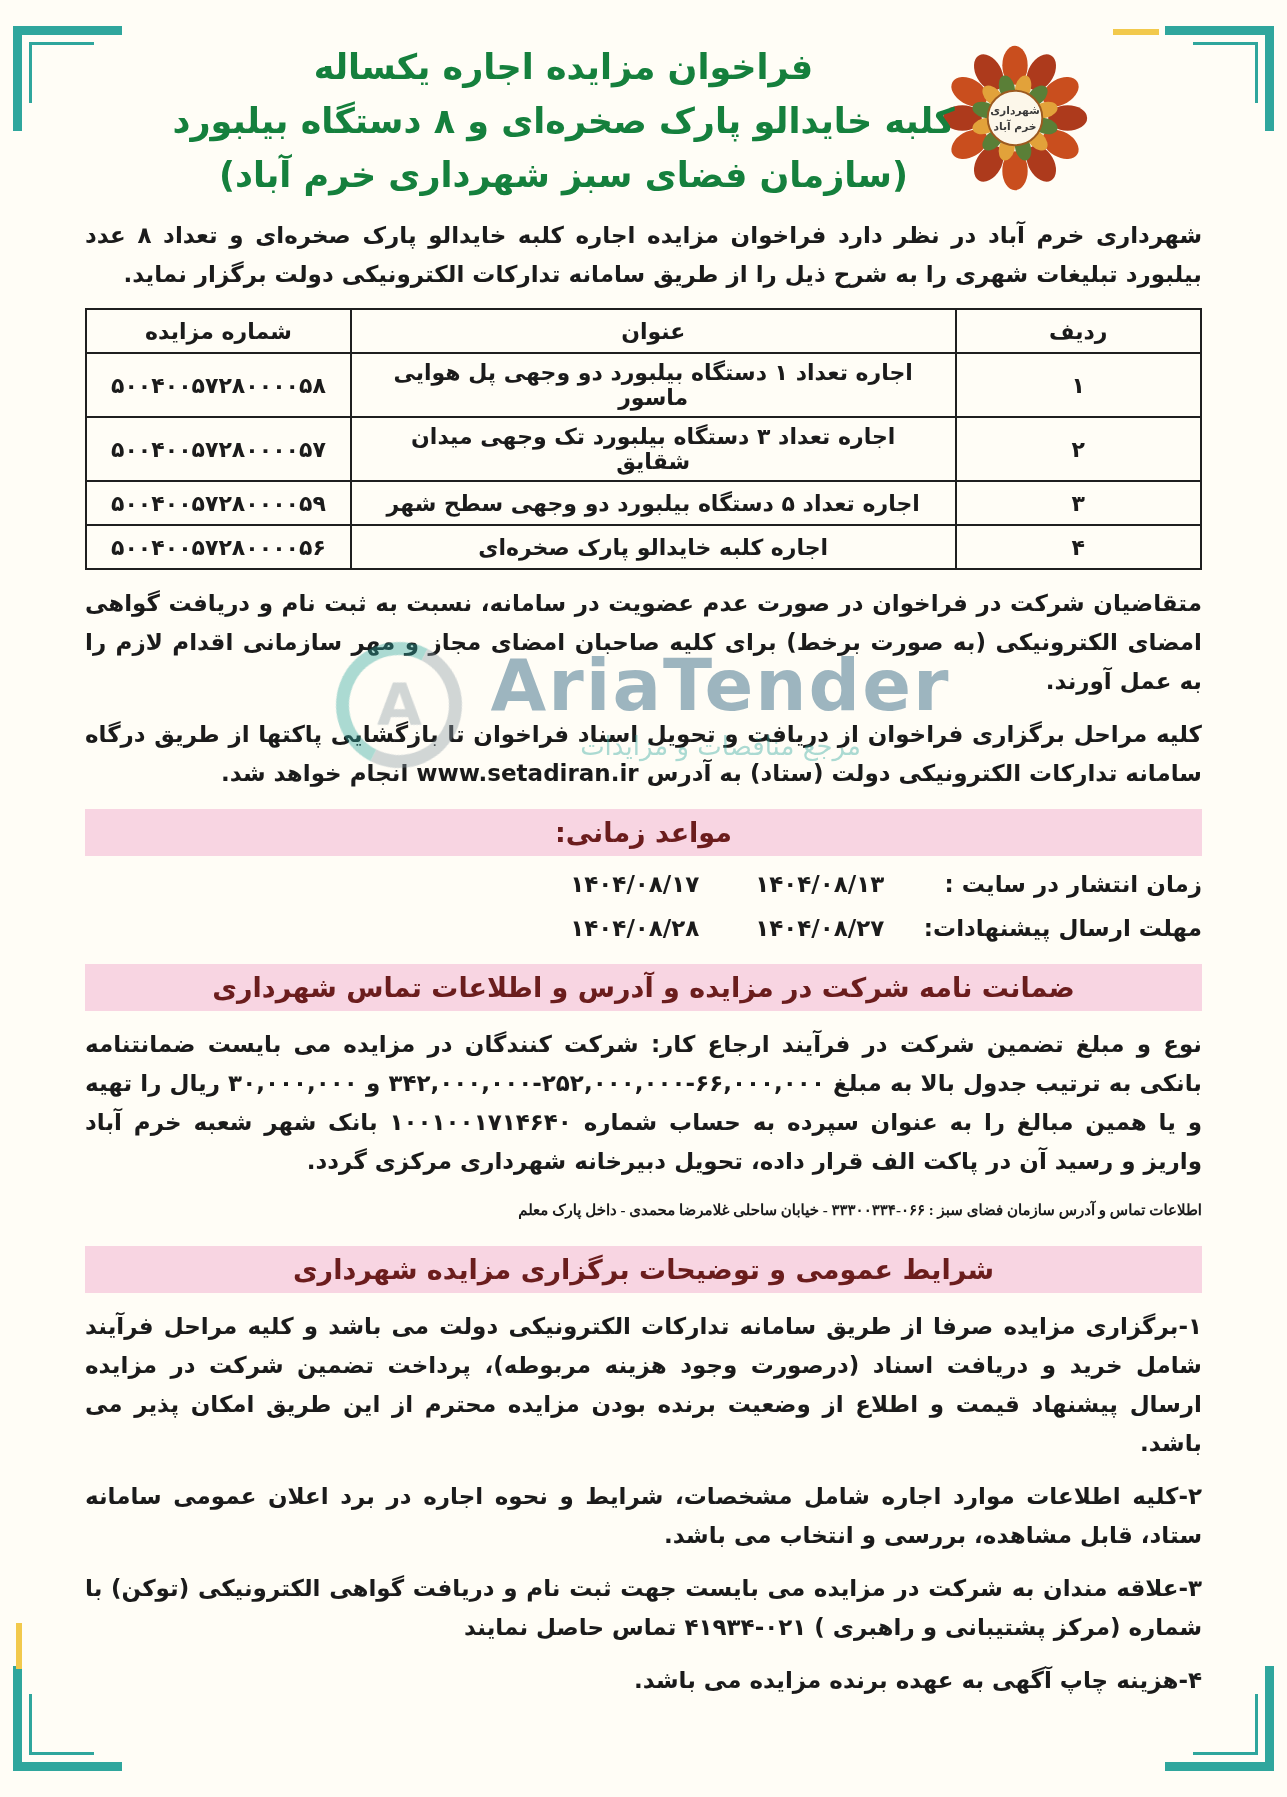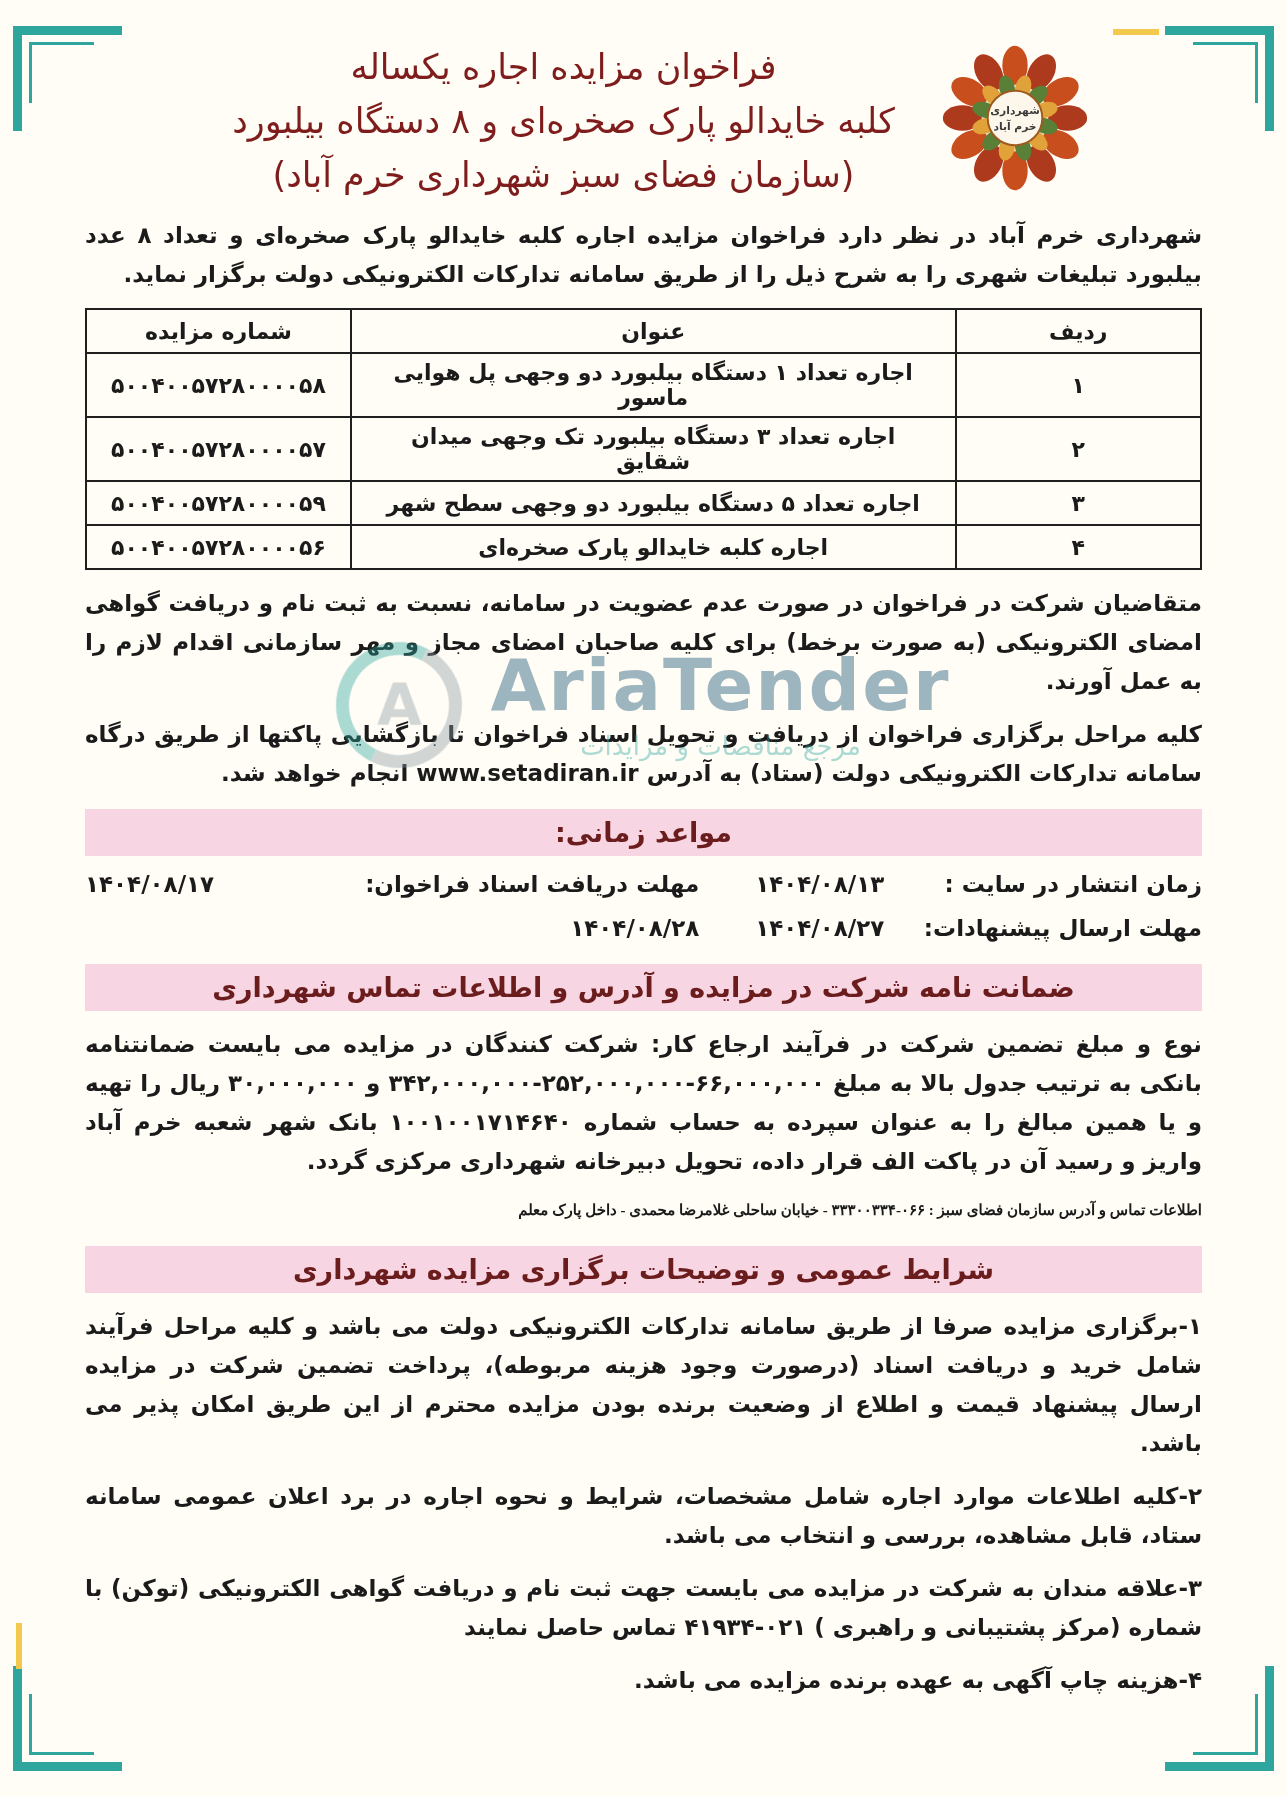--- a/index.html
+++ b/index.html
@@ -10,21 +10,21 @@
     background:#fffdf6;
     font-family:"DejaVu Sans",sans-serif;
     color:#1b1b1b;
     direction:rtl;
     overflow:hidden;
   }
   .content{position:absolute;inset:0;padding:34px 85px 0 85px;z-index:2;box-sizing:border-box;}
 
   
   .title-wrap{margin:6px 160px 0 0;text-align:center;}
-  .title-line{color:#7f1d1d;font-weight:normal;font-size:35px;line-height:54px;}
+  .title-line{color:#15803d;font-weight:bold;font-size:35px;line-height:54px;}
   .logo-box{position:absolute;top:40px;left:937px;width:156px;height:156px;}
   .logo-box svg{width:156px;height:156px;}
 
   
   .para{font-size:23px;font-weight:bold;line-height:39px;text-align:justify;margin:14px 0 0 0;}
   .single-line{font-size:15px;font-weight:bold;line-height:39px;margin:10px 0 0 0;font-family:Liberation Serif, serif;}
 
   
   table.auction{border-collapse:collapse;width:100%;margin-top:14px;font-size:22px;font-weight:bold;}
   table.auction th,table.auction td{border:2px solid #1f1f1f;text-align:center;padding:6px 24px;height:30px;}
@@ -163,21 +163,20 @@
     <p class="para">کلیه مراحل برگزاری فراخوان از دریافت و تحویل اسناد فراخوان تا بازگشایی پاکتها از طریق درگاه سامانه تدارکات الکترونیکی دولت (ستاد) به آدرس www.setadiran.ir انجام خواهد شد.</p>
 
     <div class="band">مواعد زمانی:</div>
 
     <div class="sch-row">
       <div class="sch-right">
         <span>زمان انتشار در سایت :</span>
         <span>۱۴۰۴/۰۸/۱۳</span>
       </div>
       <div class="sch-left">
-        <span>مهلت دریافت اسناد فراخوان:</span>
         <span>۱۴۰۴/۰۸/۱۷</span>
       </div>
     </div>
     <div class="sch-row">
       <div class="sch-right">
         <span>مهلت ارسال پیشنهادات:</span>
         <span>۱۴۰۴/۰۸/۲۷</span>
       </div>
       <div class="sch-left">
         <span>۱۴۰۴/۰۸/۲۸</span>

